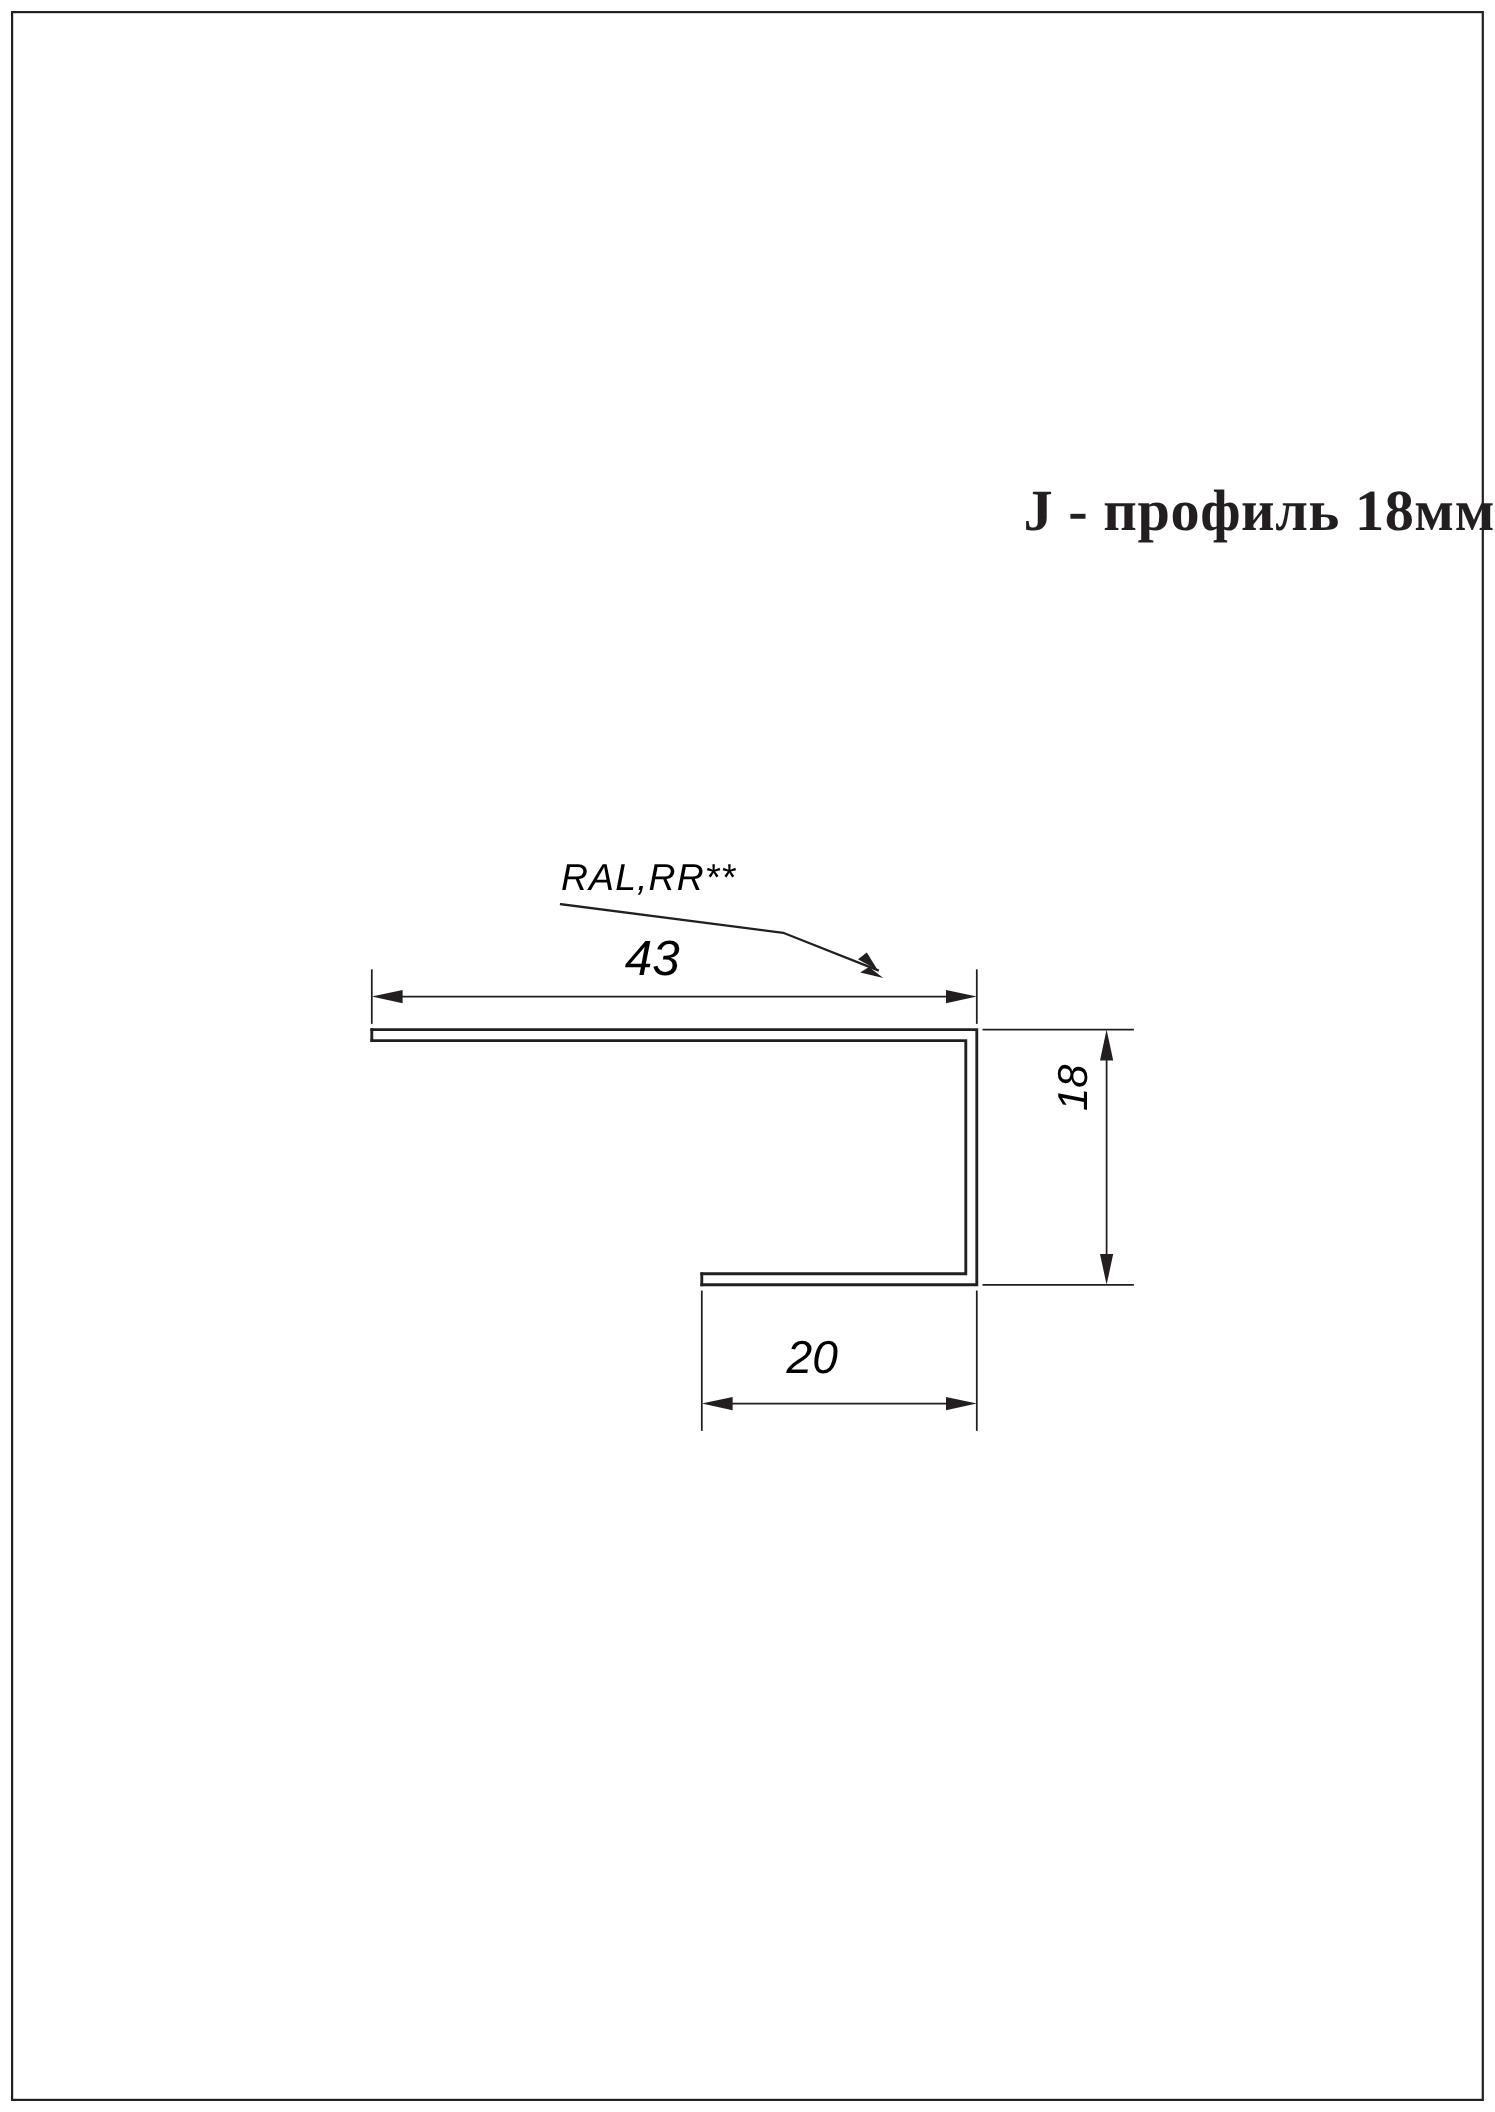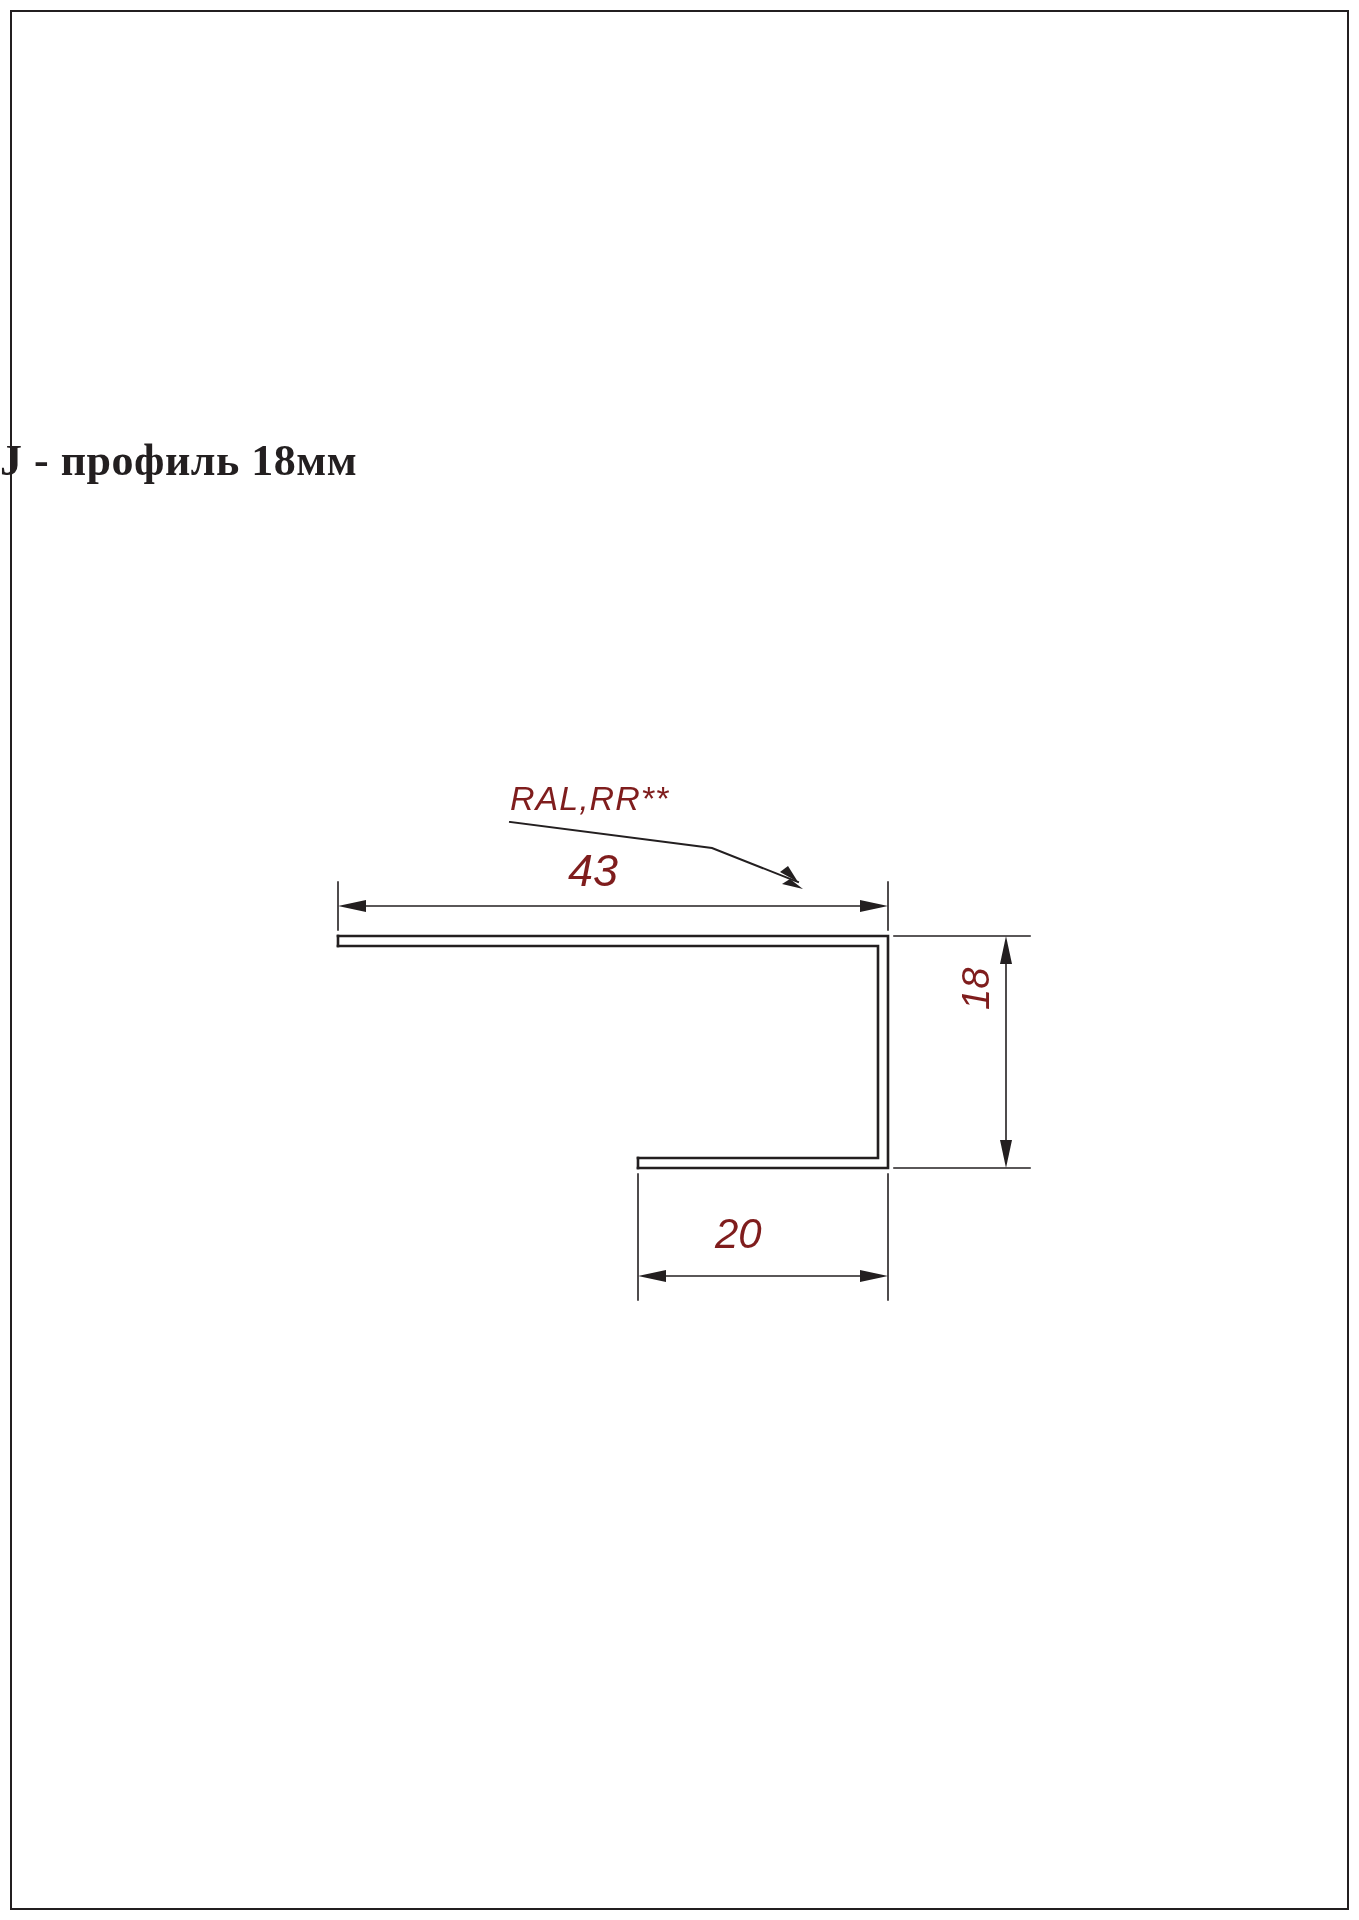--- a/index.html
+++ b/index.html
@@ -27,39 +27,39 @@
     width: 1339px;
     height: 1900px;
     border: 2px solid #231f20;
     box-sizing: border-box;
   }
   #title {
     position: absolute;
     left: 0;
     top: 435px;
     width: 1359px;
-    text-align: left;
+    text-align: right;
     font-family: "Liberation Serif", serif;
-    font-size: 44px;
+    font-size: 53px;
     font-weight: bold;
     color: #231f20;
     letter-spacing: 0.5px;
   }
   #drawing {
     position: absolute;
     left: 0;
     top: 0;
     width: 1359px;
     height: 1920px;
   }
   .dim-label {
     position: absolute;
     font-family: "Liberation Sans", sans-serif;
     font-style: italic;
-    color: #7f1d1d;
+    color: #000000;
     white-space: nowrap;
   }
   #lbl-43 {
     left: 568px;
     top: 845px;
     font-size: 45px;
   }
   #lbl-20 {
     left: 715px;
     top: 1210px;

